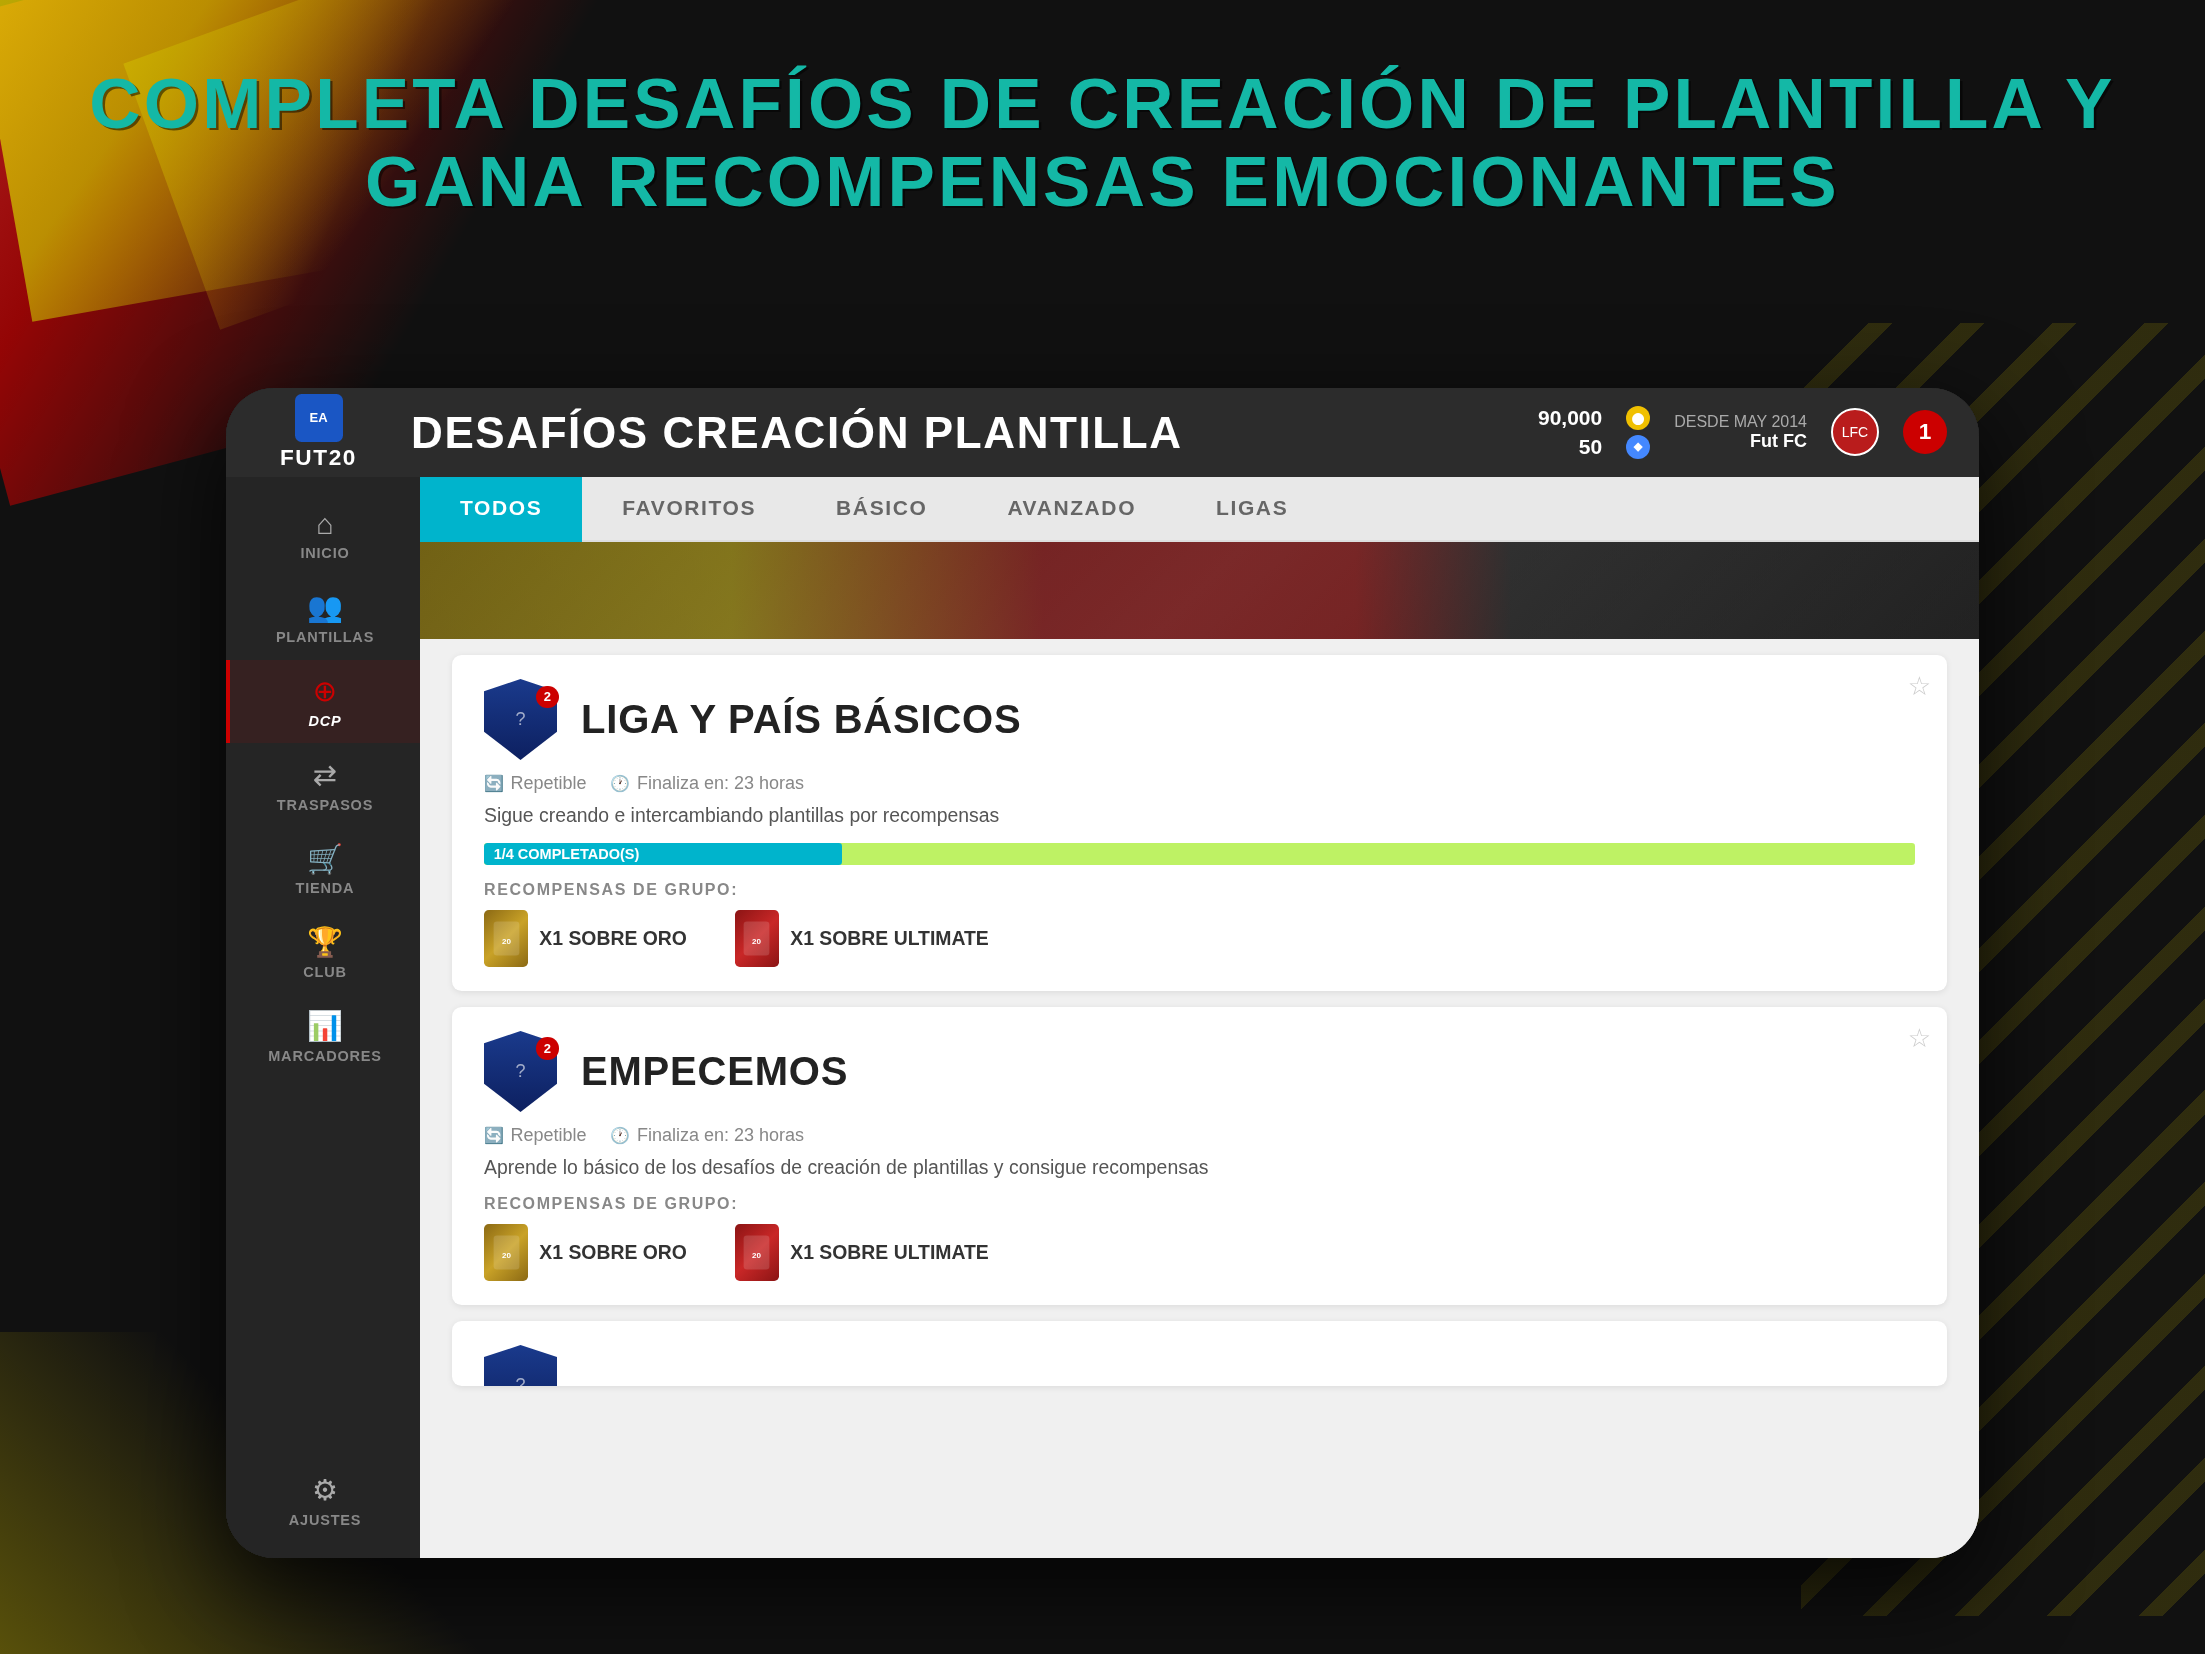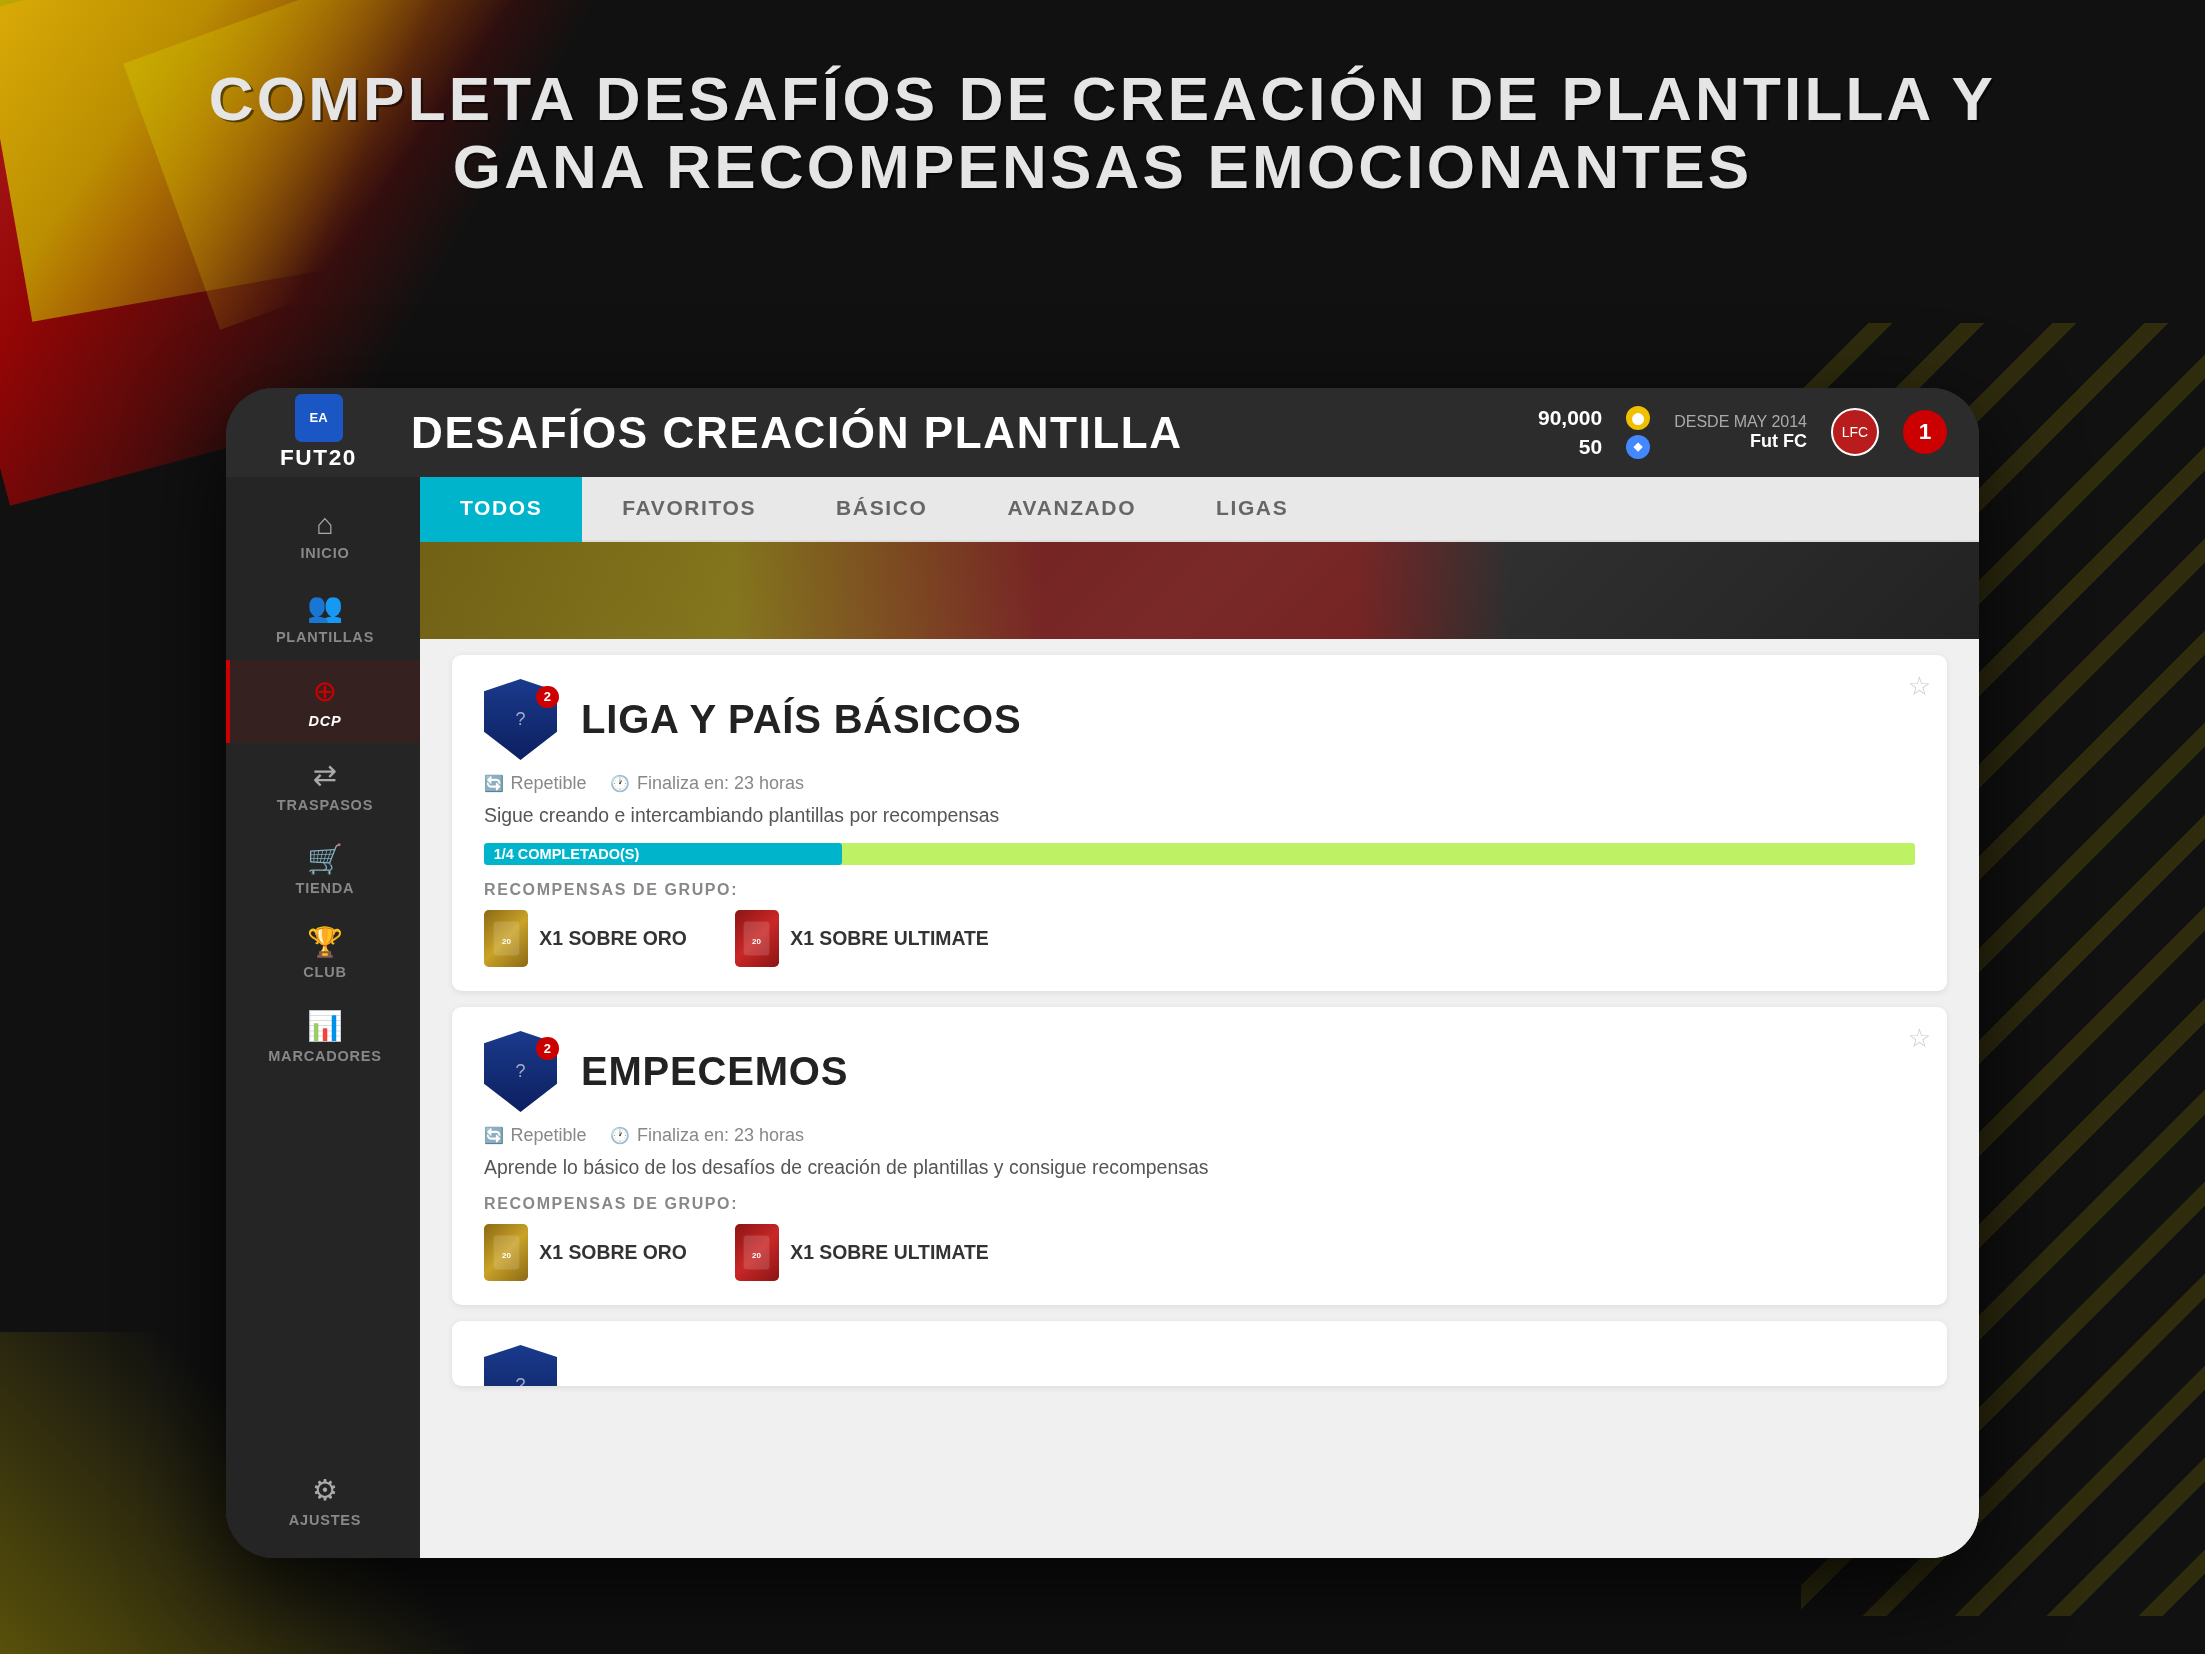--- a/index.html
+++ b/index.html
@@ -67,23 +67,23 @@
 
     
     .main-heading {
       position: absolute;
       top: 65px;
       left: 0; right: 0;
       text-align: center;
       z-index: 10;
     }
     .main-heading h1 {
-      font-size: 62px;
+      font-size: 71px;
       font-weight: 900;
-      color: #e5e5e5;
+      color: #14b8a6;
       text-transform: uppercase;
       letter-spacing: 3.2px;
       line-height: 1.1;
       text-shadow: 2.4px 2.4px 0 rgba(0,0,0,0.5);
     }
 
     
     .device-frame {
       position: absolute;
       top: 388px;

